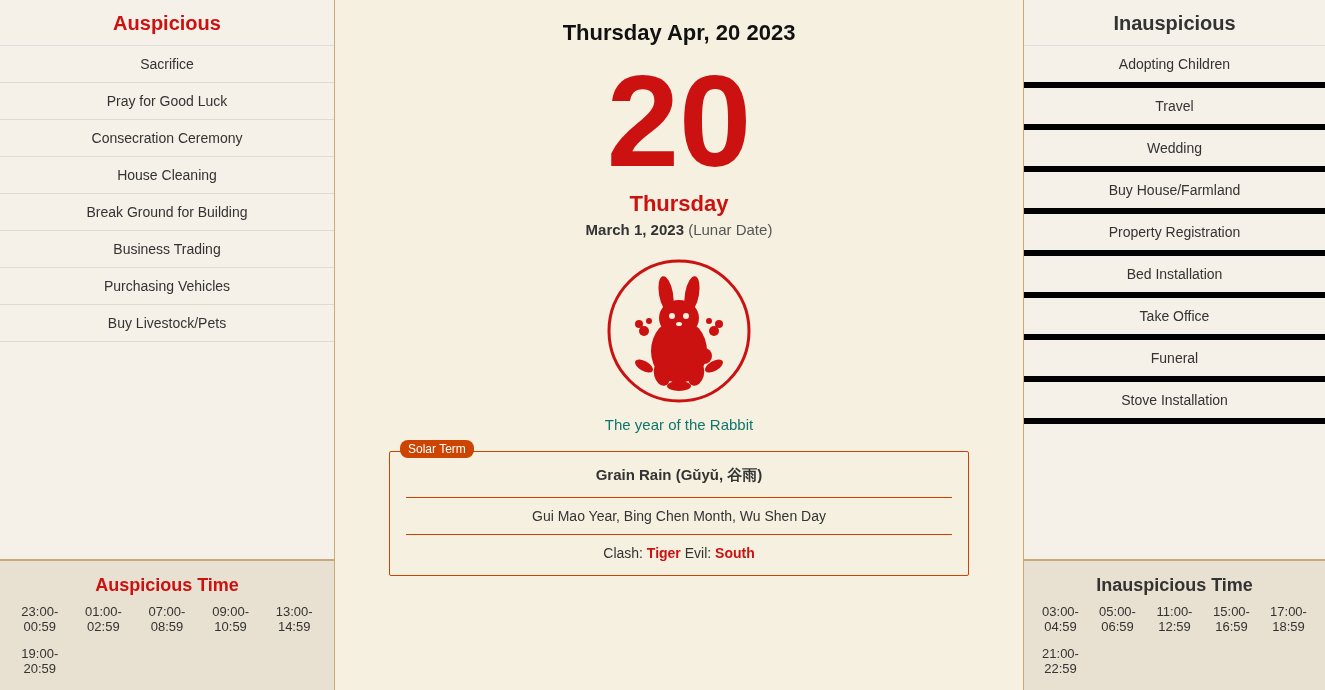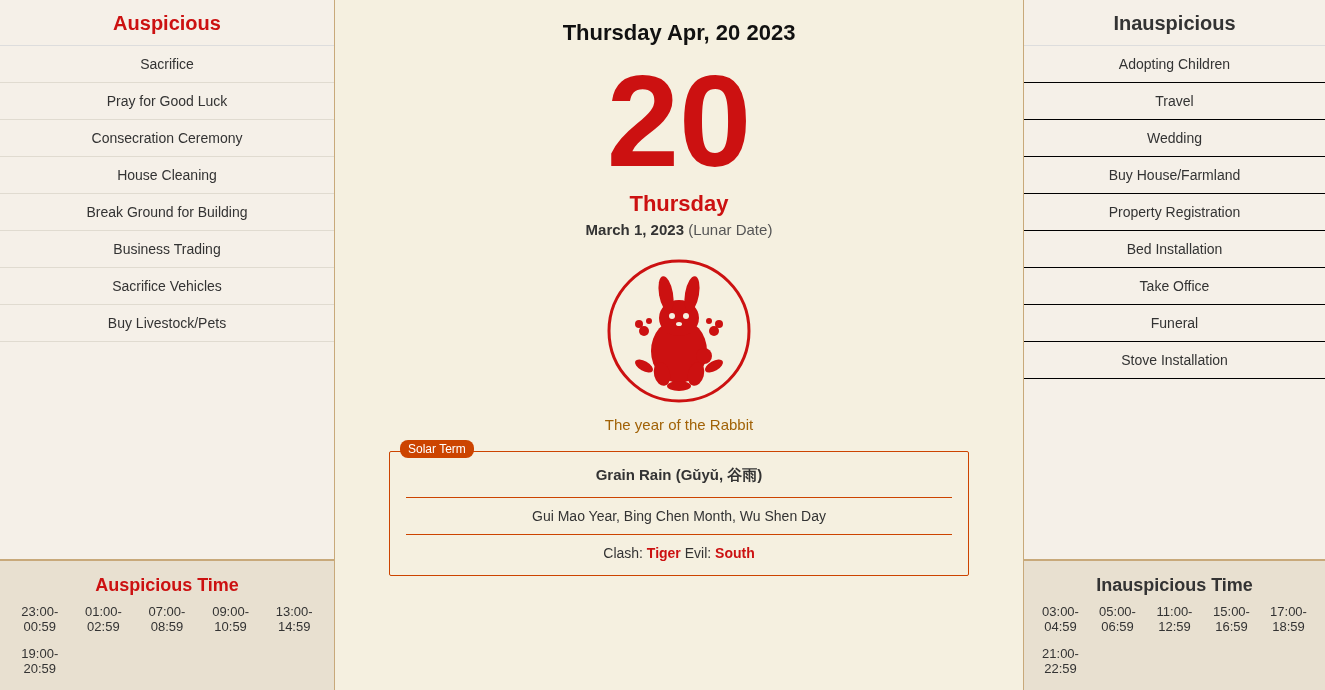--- a/index.html
+++ b/index.html
@@ -117,21 +117,21 @@
 
     
     .rabbit-container {
       width: 150px;
       height: 150px;
       margin-bottom: 10px;
     }
 
     .year-label {
       font-size: 15px;
-      color: #a16207;
+      color: #0f766e;
       margin-bottom: 18px;
     }
 
     .solar-term-box {
       width: 100%;
       max-width: 580px;
       border: 1.5px solid #cc4400;
       border-radius: 2px;
       position: relative;
       padding: 10px 16px 14px;
@@ -216,21 +216,21 @@
       flex: 1;
       display: flex;
       flex-direction: column;
     }
 
     .right-panel .list-item {
       text-align: center;
       padding: 10px 8px;
       font-size: 14px;
       color: #333;
-      border-bottom: 1px solid #000000;
+      border-bottom: 6px solid #000000;
     }
 
     .right-panel .bottom-section {
       background: #e8e0d0;
       padding: 10px 0 8px;
       border-top: 2px solid #c8a97a;
     }
 
     .right-panel .bottom-section .section-title {
       background: transparent;
@@ -246,21 +246,21 @@
 <div class="left-panel">
   <div class="section-title">Auspicious</div>
   <div class="item-list">
 
   <div class="list-item">Sacrifice</div>
       <div class="list-item">Pray for Good Luck</div>
       <div class="list-item">Consecration Ceremony</div>
       <div class="list-item">House Cleaning</div>
       <div class="list-item">Break Ground for Building</div>
       <div class="list-item">Business Trading</div>
-      <div class="list-item">Sacrifice Vehicles</div>
+      <div class="list-item">Purchasing Vehicles</div>
       <div class="list-item">Buy Livestock/Pets</div>
     </div>
   <div class="bottom-section">
     <div class="section-title">Auspicious Time</div>
     <div class="time-grid">
 
     <div class="time-item">23:00-00:59</div>
         <div class="time-item">01:00-02:59</div>
         <div class="time-item">07:00-08:59</div>
         <div class="time-item">09:00-10:59</div>

